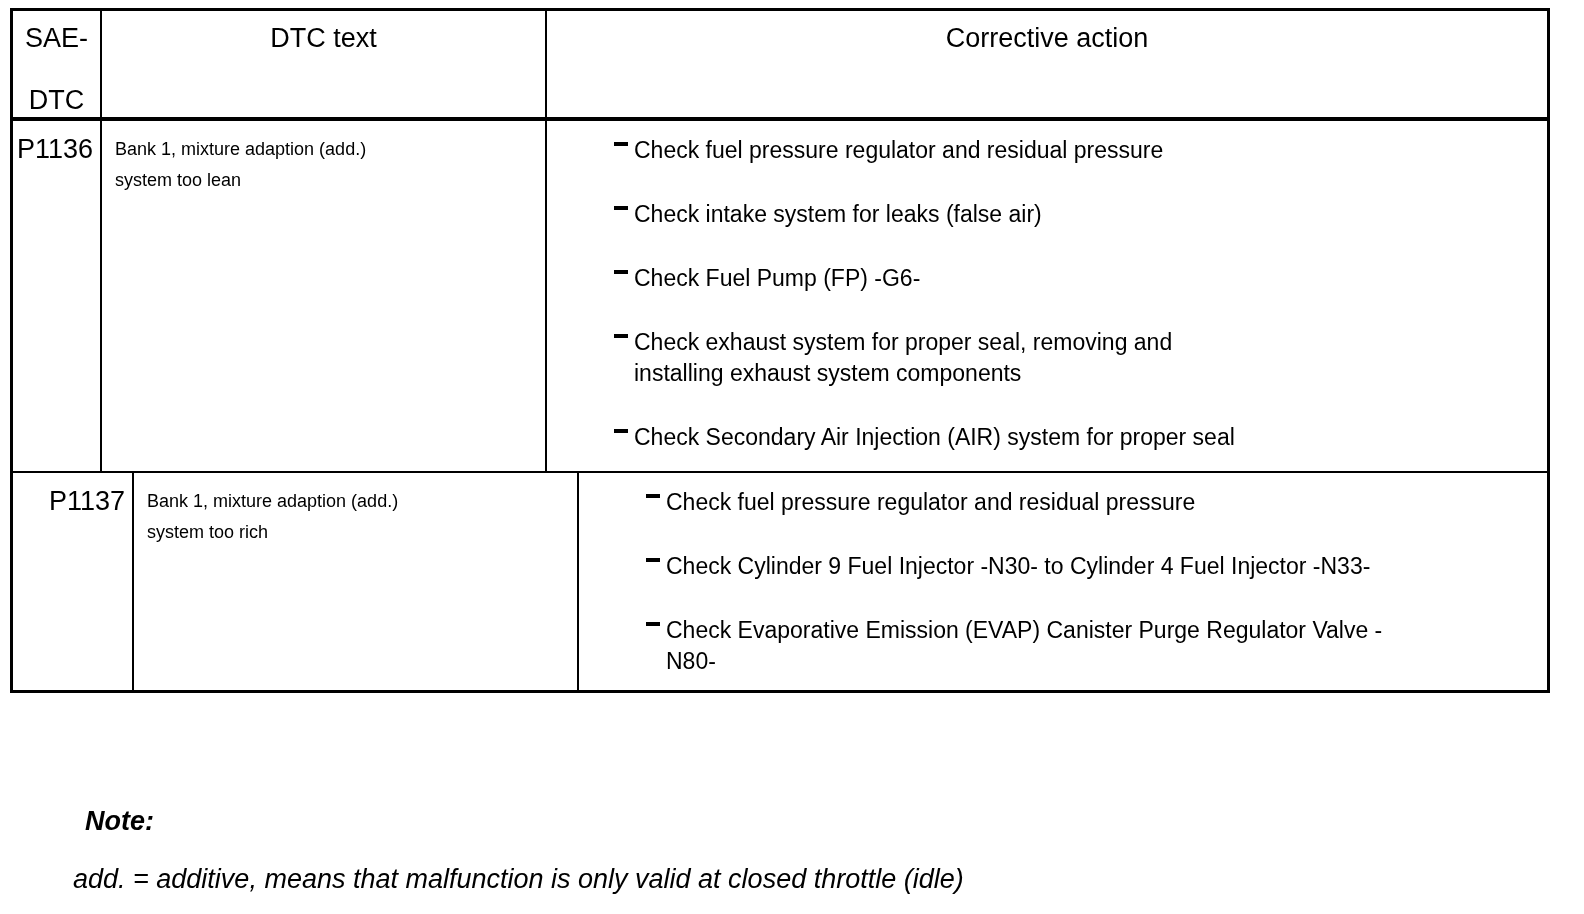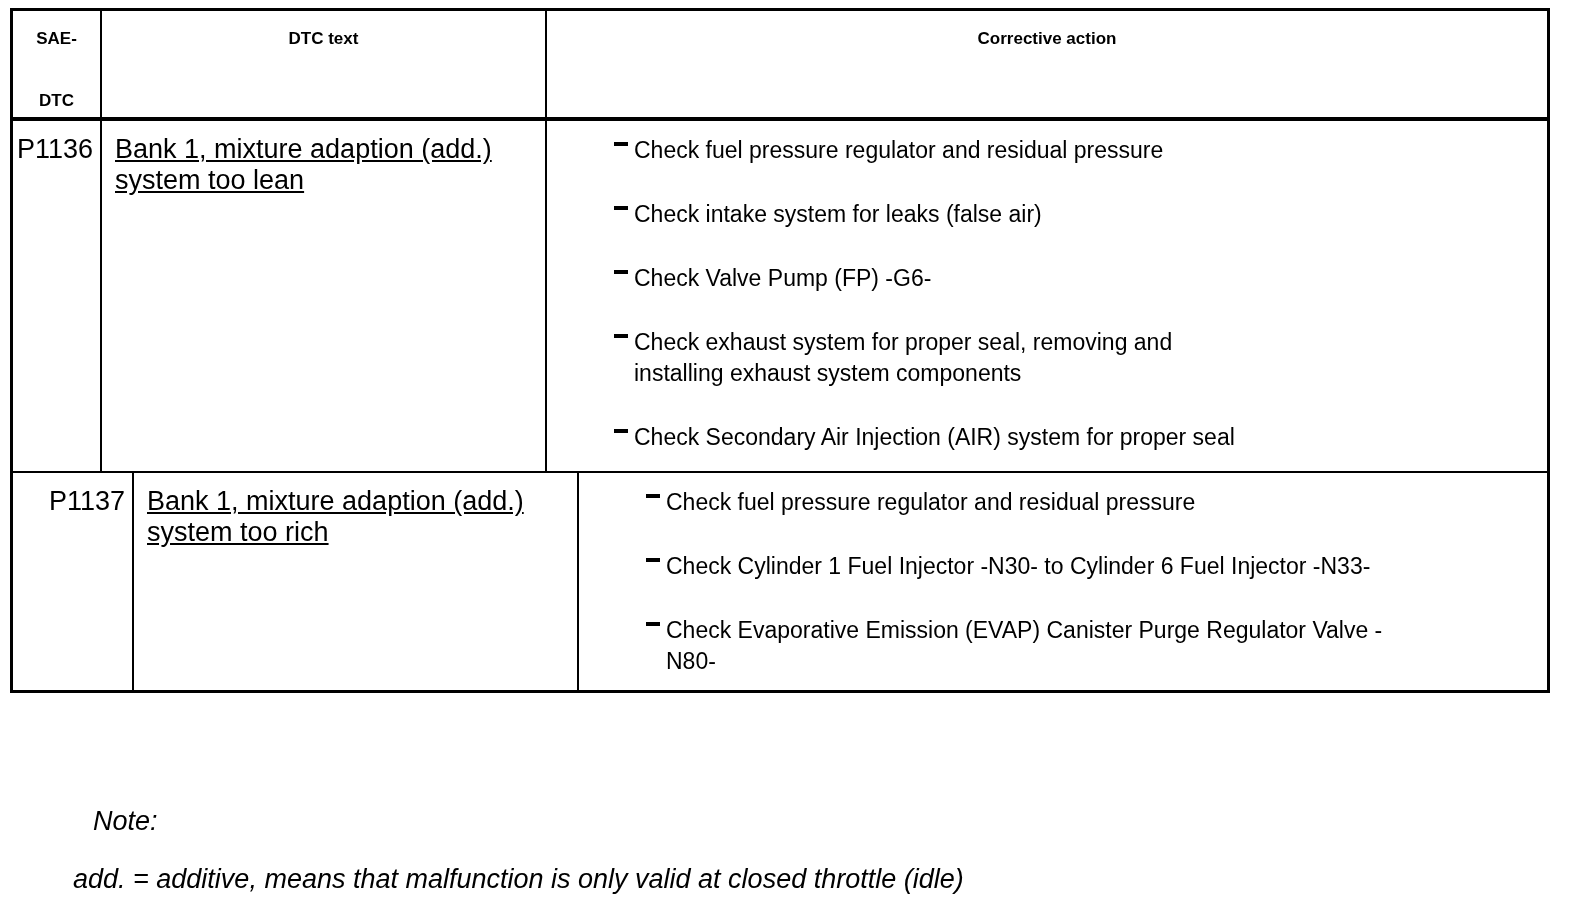--- a/index.html
+++ b/index.html
@@ -36,42 +36,41 @@
   .tr-p1137    { height: 217px; padding-left: 32px; }
   .td {
     border-right: 2px solid #000;
     overflow: hidden;
     position: relative;
   }
   .td:last-child { border-right: none; }
 
   
   .th {
-    font-weight: bold;
-    font-size: 17px;
+    font-weight: normal;
+    font-size: 27px;
     line-height: 31px;
     text-align: center;
     padding-top: 12px;
   }
   .th .hline2 { margin-top: 31px; }
 
   
   .code-cell {
     font-size: 27px;
     line-height: 31px;
     padding: 13px 0 0 4px;
   }
 
   
   .dtc-cell {
-    font-size: 27px;
+    font-size: 18px;
     line-height: 31px;
     padding: 13px 8px 0 13px;
     white-space: pre-line;
-    text-decoration: underline;
   }
 
   
   .actions-cell {
     padding: 14px 5px 0 67px;
   }
   .action-item {
     position: relative;
     padding-left: 20px;
     margin-bottom: 33px;
@@ -91,23 +90,23 @@
 
   
   .note {
     position: absolute;
     left: 73px;
     top: 806px;
   }
   .note-title {
     font-size: 27px;
     line-height: 31px;
-    font-weight: normal;
+    font-weight: bold;
     font-style: italic;
-    margin-left: 20px;
+    margin-left: 12px;
   }
   .note-body {
     font-size: 27px;
     line-height: 31px;
     font-style: italic;
     margin-top: 27px;
   }
 </style>
 </head>
 <body>
@@ -125,35 +124,35 @@
       <div class="td th">Corrective action</div>
     </div>
 
     <div class="tr tr-p1136">
       <div class="td code-cell">P1136</div>
       <div class="td dtc-cell">Bank 1, mixture adaption (add.)
 system too lean</div>
       <div class="td actions-cell">
         <div class="action-item"><span class="dash-bullet"></span><span>Check fuel pressure regulator and residual pressure</span></div>
         <div class="action-item"><span class="dash-bullet"></span><span>Check intake system for leaks (false air)</span></div>
-        <div class="action-item"><span class="dash-bullet"></span><span>Check Valve Pump (FP) -G6-</span></div>
+        <div class="action-item"><span class="dash-bullet"></span><span>Check Fuel Pump (FP) -G6-</span></div>
         <div class="action-item"><span class="dash-bullet"></span><span>Check exhaust system for proper seal, removing and
 installing exhaust system components</span></div>
         <div class="action-item"><span class="dash-bullet"></span><span>Check Secondary Air Injection (AIR) system for proper seal</span></div>
         <div class="action-item"><span class="dash-bullet"></span><span>Check vacuum lines for leaks</span></div>
       </div>
     </div>
 
     <div class="tr tr-p1137">
       <div class="td code-cell">P1137</div>
       <div class="td dtc-cell">Bank 1, mixture adaption (add.)
 system too rich</div>
       <div class="td actions-cell">
         <div class="action-item"><span class="dash-bullet"></span><span>Check fuel pressure regulator and residual pressure</span></div>
-        <div class="action-item"><span class="dash-bullet"></span><span>Check Cylinder 1 Fuel Injector -N30- to Cylinder 6 Fuel Injector -N33-</span></div>
+        <div class="action-item"><span class="dash-bullet"></span><span>Check Cylinder 9 Fuel Injector -N30- to Cylinder 4 Fuel Injector -N33-</span></div>
         <div class="action-item extra-gap"><span class="dash-bullet"></span><span>Check Evaporative Emission (EVAP) Canister Purge Regulator Valve -
 N80-</span></div>
       </div>
     </div>
 
   </div>
 
   <div class="note">
     <div class="note-title">Note:</div>
     <div class="note-body">add. = additive, means that malfunction is only valid at closed throttle (idle)</div>

